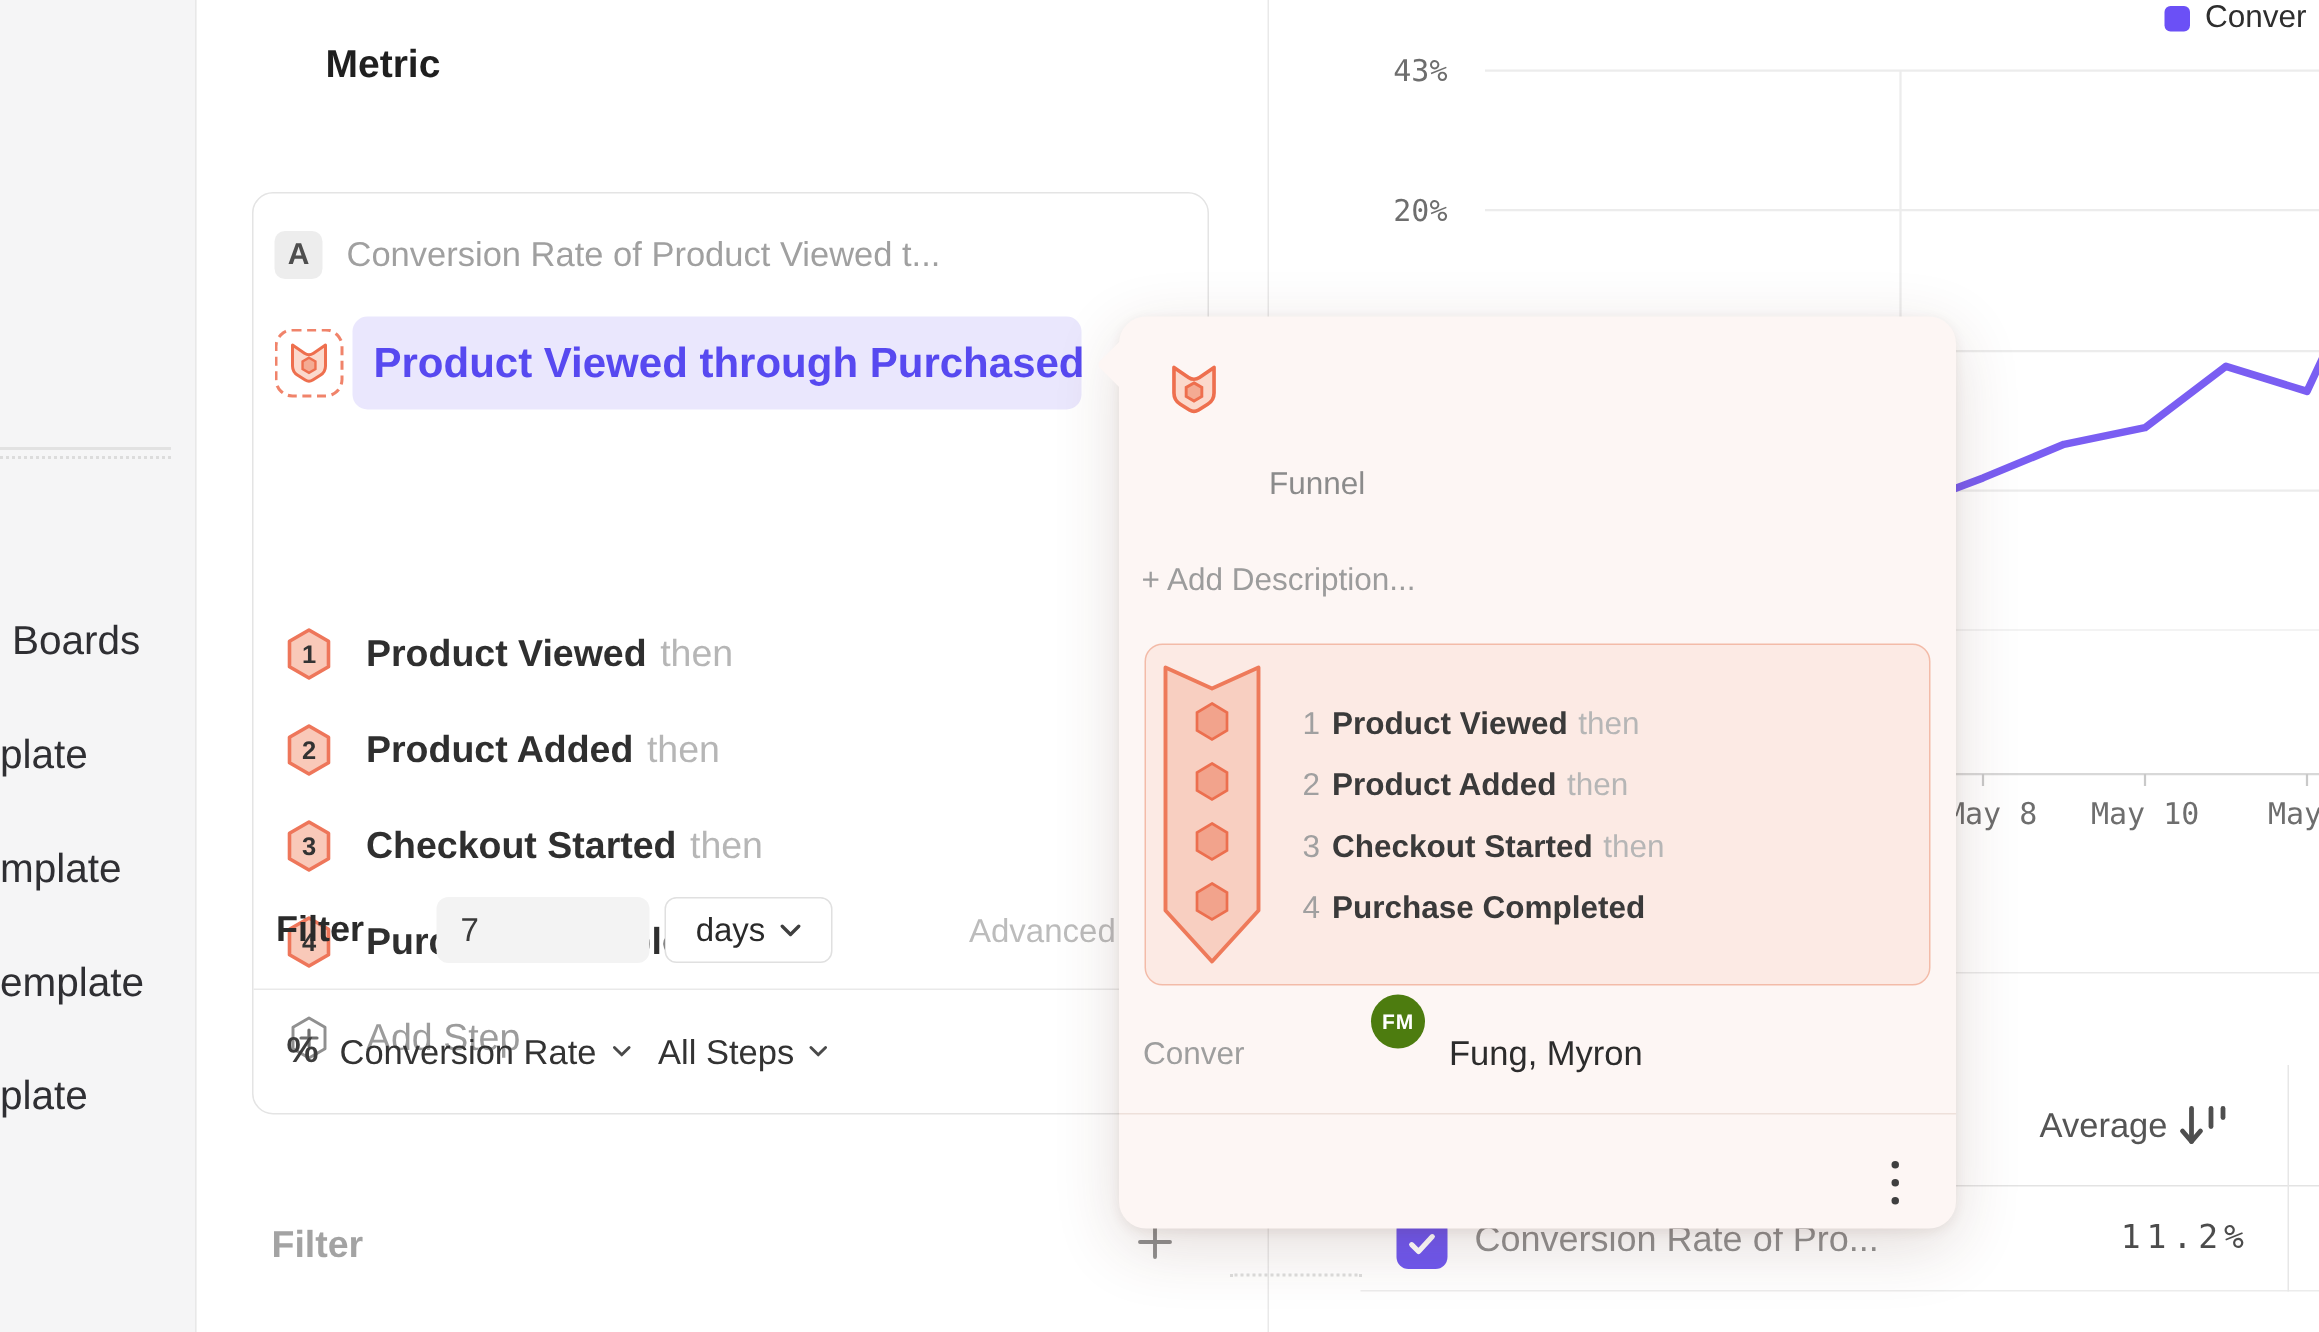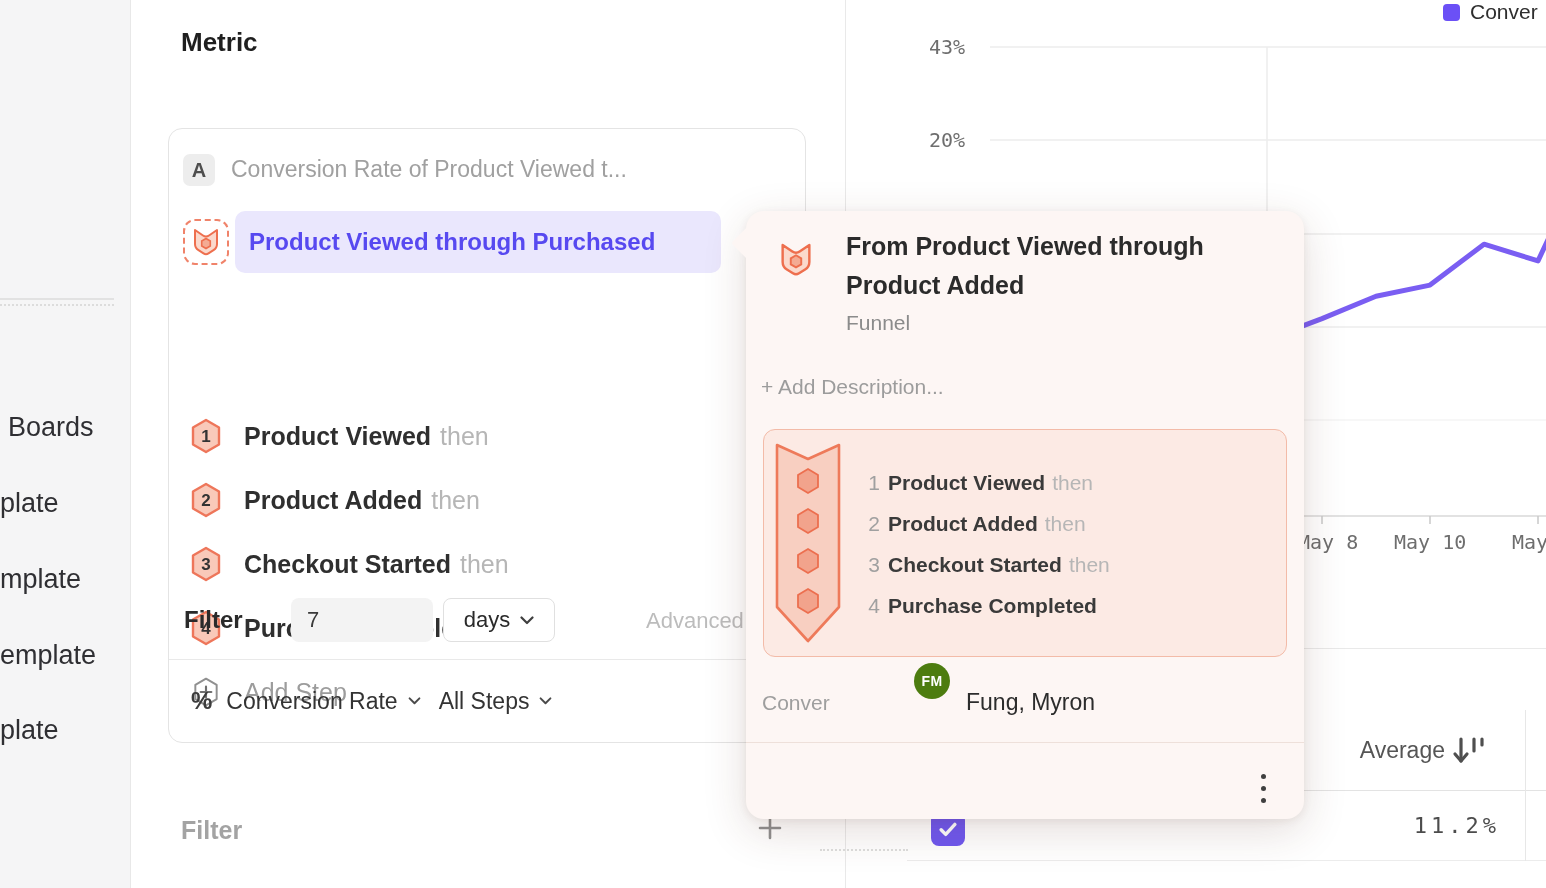--- a/index.html
+++ b/index.html
@@ -7,26 +7,26 @@
   body { font-family:"Liberation Sans", sans-serif; color:#2e2e2e; }
   #screen { position:relative; width:1546px; height:888px; overflow:hidden; background:#ffffff; }
 
   
   .rail { position:absolute; left:0; top:0; width:131px; height:888px; background:#f5f5f6; border-right:1px solid #e8e8e8; }
   .rail-divider { position:absolute; left:0; top:298px; width:114px; border-top:2px solid #e2e2e2; }
   .rail-dots { position:absolute; left:0; top:304px; width:114px; border-top:2px dotted #dcdcdc; }
   .rail-item { position:absolute; font-size:27px; font-weight:500; color:#2f2f33; white-space:nowrap; cursor:pointer; }
 
   
-  .section-title { position:absolute; font-size:26px; font-weight:700; color:#1f1f1f; }
+  .section-title { position:absolute; font-size:26px; font-weight:700; color:#1f1f1f;margin-left:36px; }
   .metric-card { position:absolute; left:168px; top:128px; width:638px; height:615px; background:#fff; border:1.5px solid #e4e4e4; border-radius:14px; }
   .series-badge { position:absolute; left:14px; top:25px; width:32px; height:32px; background:#ededed; border-radius:7px; font-size:20px; font-weight:700; color:#4e4e4e; display:flex; align-items:center; justify-content:center; }
   .series-title { position:absolute; left:62px; top:27px; font-size:23px; color:#a0a0a0; white-space:nowrap; }
   .sel-icon { position:absolute; left:14px; top:90px; width:46px; height:46px; border:2px dashed #f0836a; border-radius:12px; display:flex; align-items:center; justify-content:center; cursor:pointer; }
-  .sel-pill { position:absolute; left:66px; top:82px; width:486px; height:62px; background:#eae7fd; border-radius:10px; display:flex; align-items:center; padding-left:14px; font-size:24px; font-weight:700; color:#5749f0; cursor:pointer; white-space:nowrap; }
+  .sel-pill { position:absolute; left:66px; top:82px; width:486px; height:62px; background:#eae7fd; border-radius:10px; display:flex; align-items:center; padding-left:14px; font-size:28px; font-weight:700; color:#5749f0; cursor:pointer; white-space:nowrap; }
   .step-row { position:absolute; left:21px; display:flex; align-items:center; cursor:pointer; }
   .step-text { margin-left:22px; font-size:25px; font-weight:700; color:#2f2f2f; white-space:nowrap; }
   .step-then { margin-left:9px; font-size:25px; font-weight:400; color:#b6b6b6; }
   .addstep-text { margin-left:22px; font-size:25px; font-weight:500; color:#9c9c9c; }
   .window-label { position:absolute; left:15px; top:477px; font-size:24px; font-weight:700; color:#2a2a2a; }
   .window-input { position:absolute; left:122px; top:469px; width:142px; height:44px; background:#f3f3f3; border:none; border-radius:8px; font-size:22px; color:#3a3a3a; padding-left:16px; font-family:"Liberation Sans",sans-serif; }
   .days-select { position:absolute; left:274px; top:469px; width:112px; height:44px; background:#fff; border:1.5px solid #e0e0e0; border-radius:8px; display:flex; align-items:center; justify-content:center; gap:10px; font-size:22px; color:#2a2a2a; cursor:pointer; }
   .advanced { position:absolute; left:477px; top:479px; font-size:22px; color:#bcbcbc; white-space:nowrap; cursor:pointer; }
   .card-divider { position:absolute; left:0; right:0; top:530px; border-top:1.5px solid #e9e9e9; }
   .measure-row { position:absolute; left:22px; top:558px; display:flex; align-items:center; font-size:23px; color:#333; }
@@ -124,20 +124,21 @@
       <path d="M22 4 L22 16"></path>
         <path d="M30 4 L30 10"></path>
     </svg>
   </span>
   <div class="tbl-headline"></div>
   <div class="row-check">
     <svg width="26" height="26" viewBox="0 0 34 34" fill="none" stroke="#fff" stroke-width="4.5" stroke-linecap="round" stroke-linejoin="round">
       <path d="M8 18 L14 24 L26 11"></path>
     </svg>
   </div>
+  <div class="row-label">Conversion Rate of Pro...</div>
   <div class="row-value">11.2%</div>
   <div class="tbl-rowline"></div>
   <div class="tbl-colline"></div>
 
   <div class="rail">
     <div class="rail-divider"></div>
     <div class="rail-dots"></div>
     <div class="rail-item" style="left:8px; top:412px;">Boards</div>
     <div class="rail-item" style="left:0px; top:488px;">plate</div>
     <div class="rail-item" style="left:0px; top:564px;">mplate</div>
@@ -238,21 +239,20 @@
 
   <div class="popover">
     <div class="pop-arrow"></div>
 
     <span class="pop-funnel-icon">
       <svg width="34" height="37" viewBox="0 0 28 30">
         <path d="M3 3 L11 8.5 Q14 10.5 17 8.5 L25 3 L25 17 Q25 21 21.5 23.2 L16.5 26.4 Q14 28 11.5 26.4 L6.5 23.2 Q3 21 3 17 Z" fill="#fbd9cc" stroke="#ee6f4e" stroke-width="2" stroke-linejoin="round"></path>
         <polygon points="14,11.5 18.3,14 18.3,19 14,21.5 9.7,19 9.7,14" fill="#f4ab93" stroke="#ee6f4e" stroke-width="1.6"></polygon>
       </svg>
     </span>
-    <div class="pop-title">From Product Viewed through Product Added</div>
     <div class="pop-type">Funnel</div>
     <div class="pop-adddesc">+ Add Description...</div>
 
     <div class="pop-box">
       <span class="pop-banner">
         <svg width="70" height="204" viewBox="0 0 70 204">
           <polygon points="4,4 35,18 66,4 66,166 35,200 4,166" fill="#f8cfc1" stroke="#ee7a5a" stroke-width="2.6" stroke-linejoin="round"></polygon>
           <polygon points="35,28 45,34 45,46 35,52 25,46 25,34" fill="#f2a38c" stroke="#ec6f4f" stroke-width="1.8"></polygon>
           <polygon points="35,68 45,74 45,86 35,92 25,86 25,74" fill="#f2a38c" stroke="#ec6f4f" stroke-width="1.8"></polygon>
           <polygon points="35,108 45,114 45,126 35,132 25,126 25,114" fill="#f2a38c" stroke="#ec6f4f" stroke-width="1.8"></polygon>

